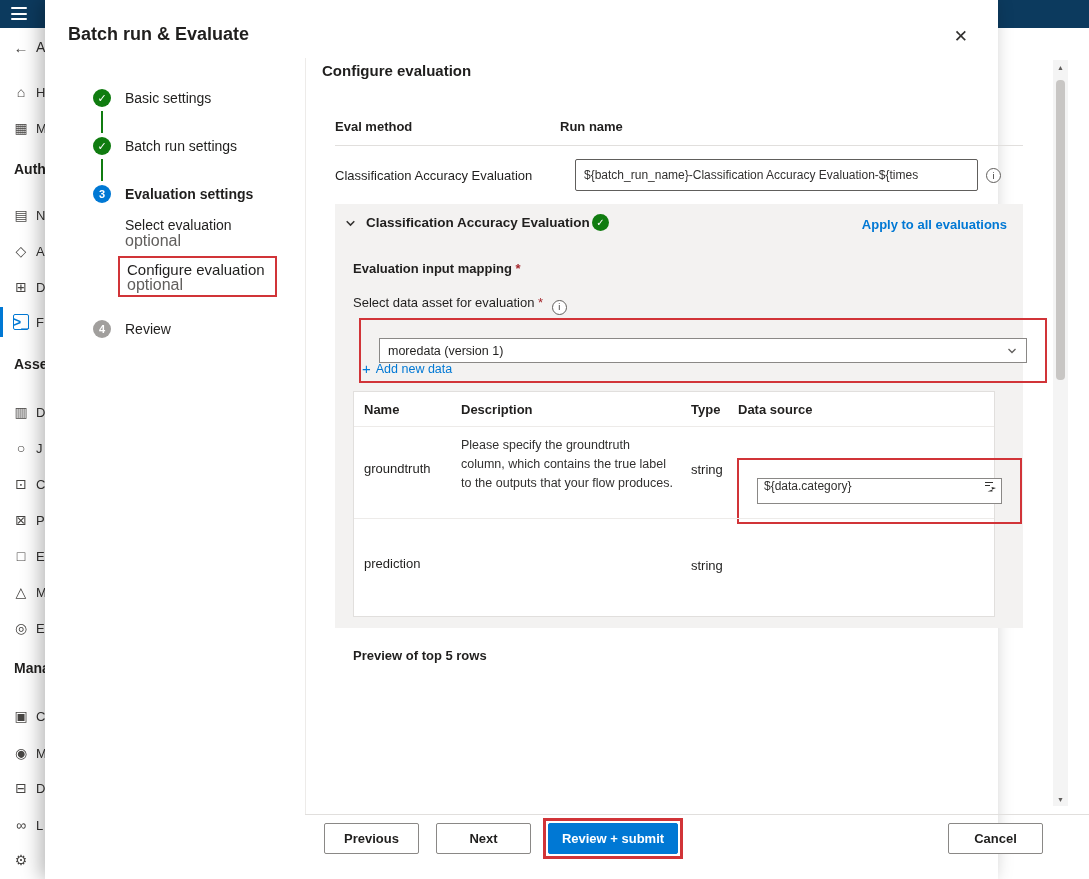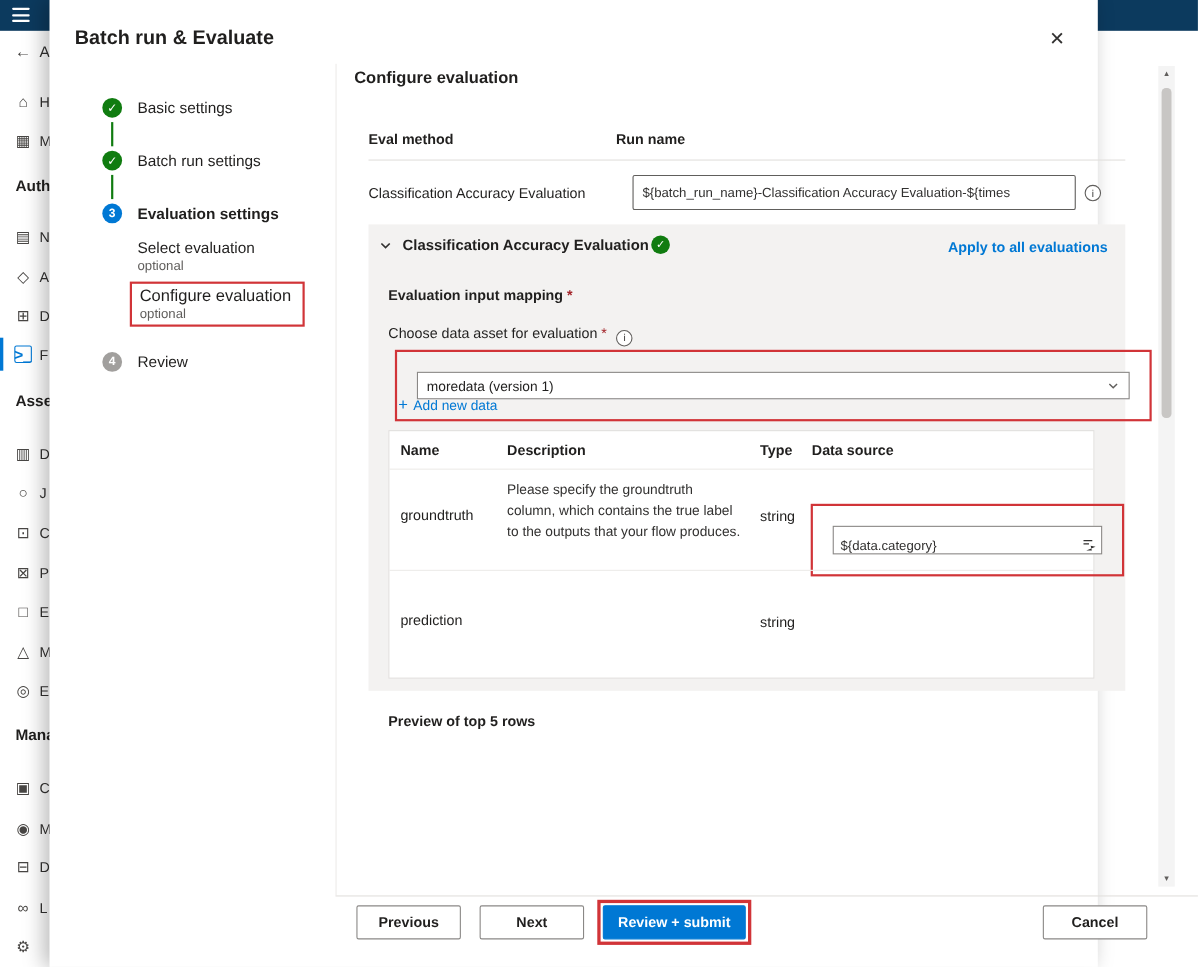--- a/index.html
+++ b/index.html
@@ -19,21 +19,21 @@
 .modal{position:absolute;left:45px;top:0;width:953px;height:879px;background:#fff;box-shadow:-5px 0 18px rgba(0,0,0,.28);z-index:10}
 .modal-title{position:absolute;left:23px;top:24px;font-size:18px;font-weight:700;color:#201f1e}
 .close{position:absolute;right:30px;top:26px;font-size:17px;color:#323130;background:none;border:none;cursor:pointer;font-family:inherit}
 .step-circle{position:absolute;left:48px;width:18px;height:18px;border-radius:50%;color:#fff;font-size:11px;font-weight:700;display:flex;align-items:center;justify-content:center}
 .done{background:var(--success,#107c10)}
 .current{background:var(--accent,#0078d4)}
 .upcoming{background:var(--step-upcoming,#a19f9d)}
 .connector{position:absolute;left:56px;width:2px;background:var(--success,#107c10)}
 .step-label{position:absolute;left:80px;font-size:14px;line-height:18px;color:#201f1e;cursor:pointer;white-space:nowrap}
 .w700{font-weight:700}
-.opt{font-size:12px;color:#605e5c;line-height:12px}
+.opt{font-size:16px;color:#605e5c;line-height:12px}
 .cfg-box{position:absolute;border:2px solid var(--annotation,#d13438);padding:2px 10px 4px 7px;cursor:pointer}
 .cfg-box .big{font-size:15px;line-height:19px;white-space:nowrap}
 .vdiv{position:absolute;left:260px;top:58px;width:1px;height:756px;background:#edebe9}
 .content-head{position:absolute;left:277px;top:62px;font-size:15px;font-weight:700}
 .plabel{position:absolute;font-size:13px;white-space:nowrap}
 .hr{position:absolute;height:1px;background:#e1dfdd}
 .hr.light{background:#edebe9}
 .input{border:1px solid #605e5c;border-radius:2px;background:#fff;font-size:12px;color:#323130;padding:0 8px;font-family:Liberation Sans, sans-serif;outline:none}
 .info{width:15px;height:15px;border:1px solid #605e5c;border-radius:50%;font-size:9px;display:inline-flex;align-items:center;justify-content:center;color:#323130;background:#fff;vertical-align:-3px;cursor:default}
 .panel{position:absolute;left:290px;top:204px;width:688px;height:424px;background:#f3f2f1}
@@ -47,21 +47,21 @@
 .annwrap{position:absolute;border:2px solid var(--annotation,#d13438);padding:18px;background:transparent}
 .dd{display:flex;align-items:center;justify-content:space-between;padding:0 8px;border:1px solid #8a8886;background:#fff;font-size:12.5px;cursor:pointer}
 .addnew{display:flex;align-items:center;gap:5px;font-size:12.5px;cursor:pointer}
 .plus{color:var(--accent,#0078d4);font-size:15px;line-height:14px}
 .mtable{position:absolute;background:#fff;border:1px solid #e1dfdd}
 .mtable>*{position:absolute}
 .cell-h{font-size:13px;font-weight:700;white-space:nowrap}
 .cellv{font-size:13px;white-space:nowrap}
 .sm{font-size:12px}
 .desc{font-size:12.5px;line-height:1.5;color:#323130}
-.srcbox{display:flex;align-items:flex-end;border:1px solid #8a8886;background:#fff}
+.srcbox{display:flex;align-items:flex-start;border:1px solid #8a8886;background:#fff}
 .srcbox input{flex:1;border:none;font-size:12px;padding:0 6px;font-family:inherit;color:#323130;outline:none;min-width:0;background:transparent}
 .srcicon{flex:0 0 22px;display:flex;align-items:center;justify-content:center;cursor:pointer}
 .btn{position:absolute;top:823px;height:31px;border:1px solid #8a8886;background:#fff;border-radius:2px;font-size:13px;font-weight:700;font-family:inherit;color:#201f1e;cursor:pointer}
 .btn.primary{background:var(--accent,#0078d4);border-color:var(--accent,#0078d4);color:#fff}
 .btnwrap{padding:2px;border-width:3px}
 .btnwrap .btn{position:static;display:block}
 .sb{position:absolute;left:1008px;top:60px;width:15px;height:746px;background:#f4f4f4}
 .sb .thumb{position:absolute;left:3px;top:20px;width:9px;height:300px;background:#c8c6c4;border-radius:4px;cursor:pointer}
 .sb .ar{position:absolute;left:0;width:15px;height:14px;font-size:7px;color:#605e5c;display:flex;align-items:center;justify-content:center;cursor:pointer}
 </style>
@@ -202,21 +202,21 @@
       <div class="sec-title">Classification Accuracy Evaluation</div>
       <span class="chk" style="left:257px;top:10px">✓</span>
       <a class="link apply">Apply to all evaluations</a>
 
       <div class="plabel w700" style="left:18px;top:57px">
         <span>Evaluation input mapping</span>
         <span class="req">*</span>
       </div>
 
       <div class="plabel" style="left:18px;top:91px">
-        <span>Choose data asset for evaluation</span>
+        <span>Select data asset for evaluation</span>
         <span class="req">*</span>
         <span class="info" style="margin-left:5px">i</span>
       </div>
 
       <div class="annwrap" style="left:24px;top:114px">
         <div class="dd" style="width:648px;height:25px">
           <span>moredata (version 1)</span>
           <span class="chev" style="position:static">
             <svg width="12" height="12" viewBox="0 0 12 12">
                 <path d="M2.5 4l3.5 3.5L9.5 4" fill="none" stroke="#605e5c" stroke-width="1.3"></path>

